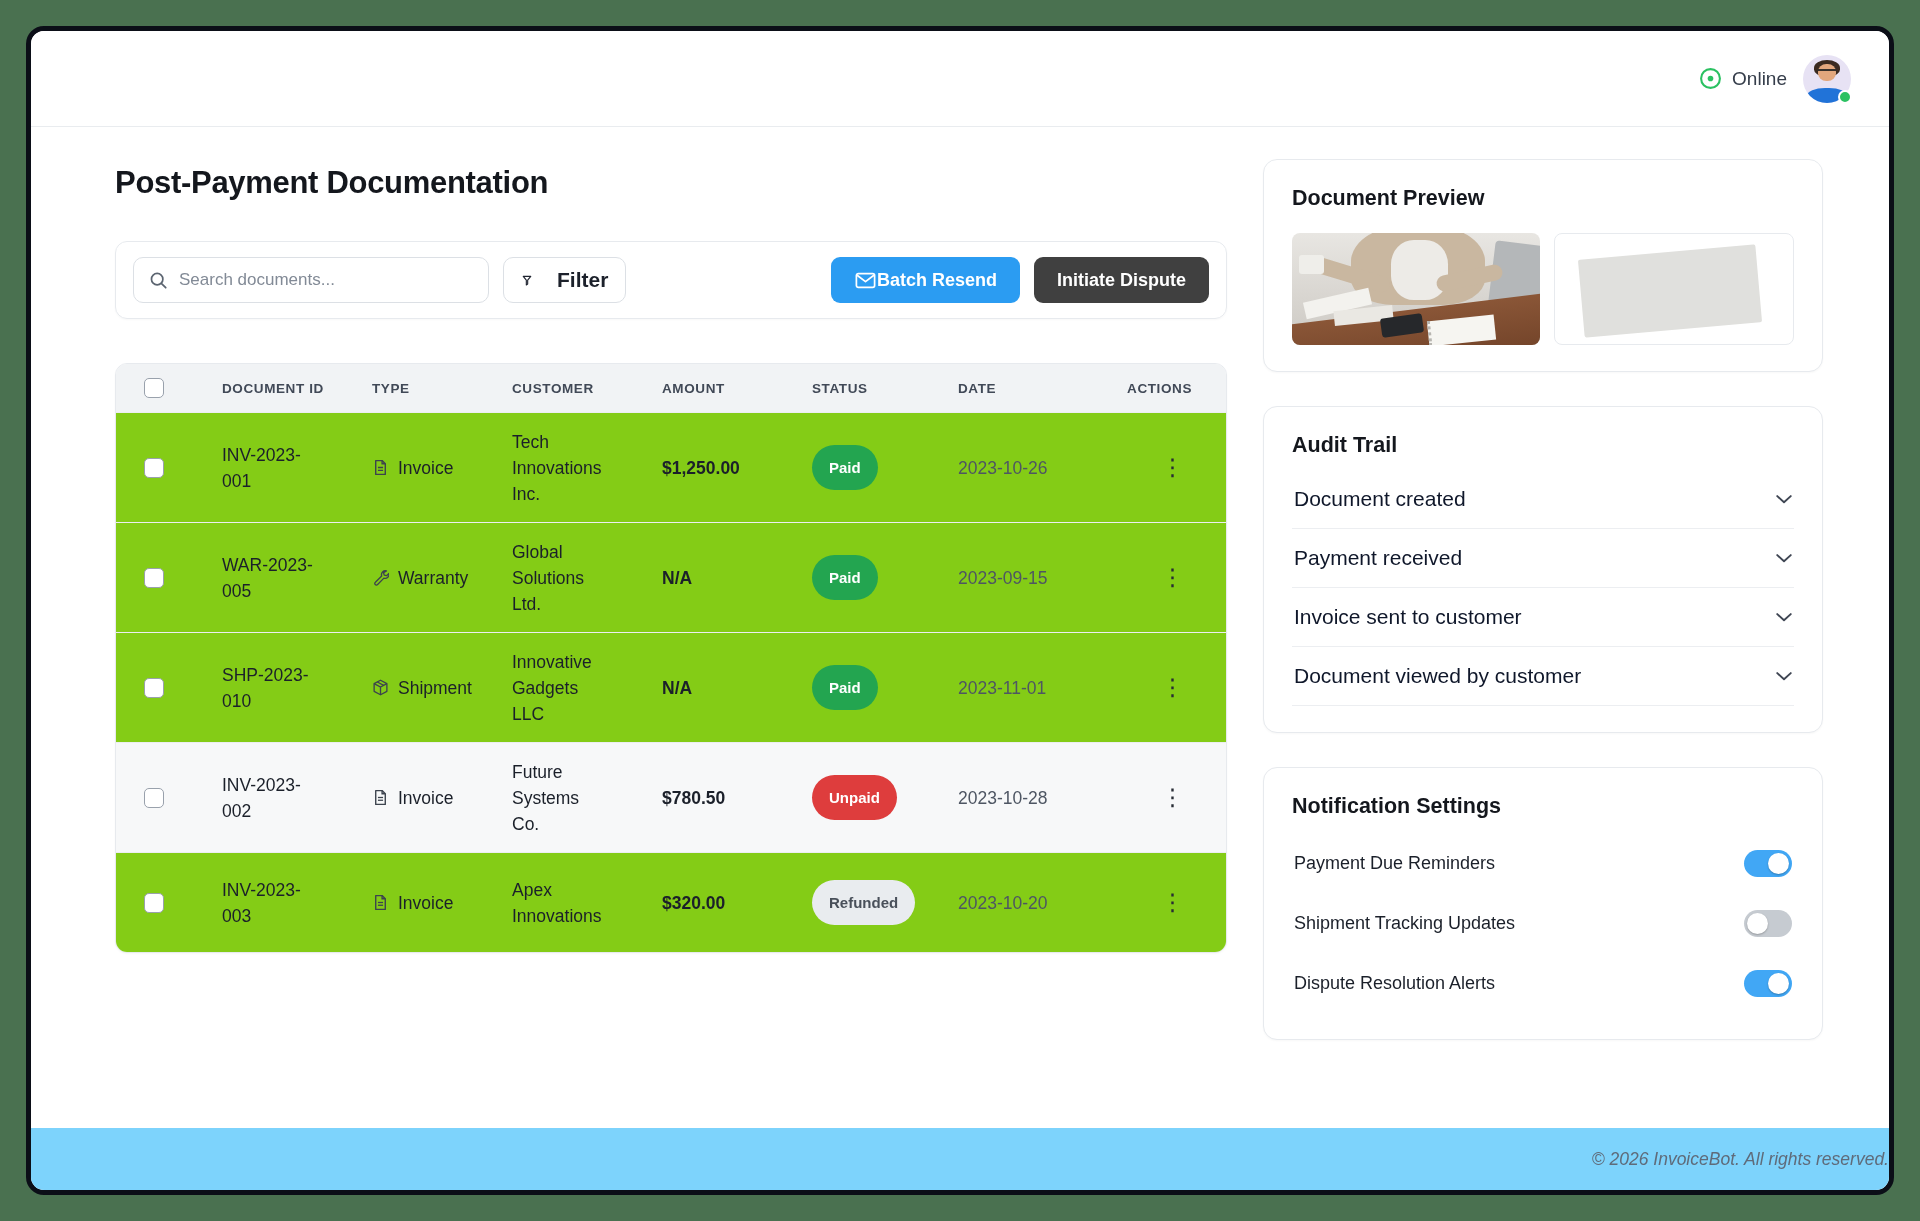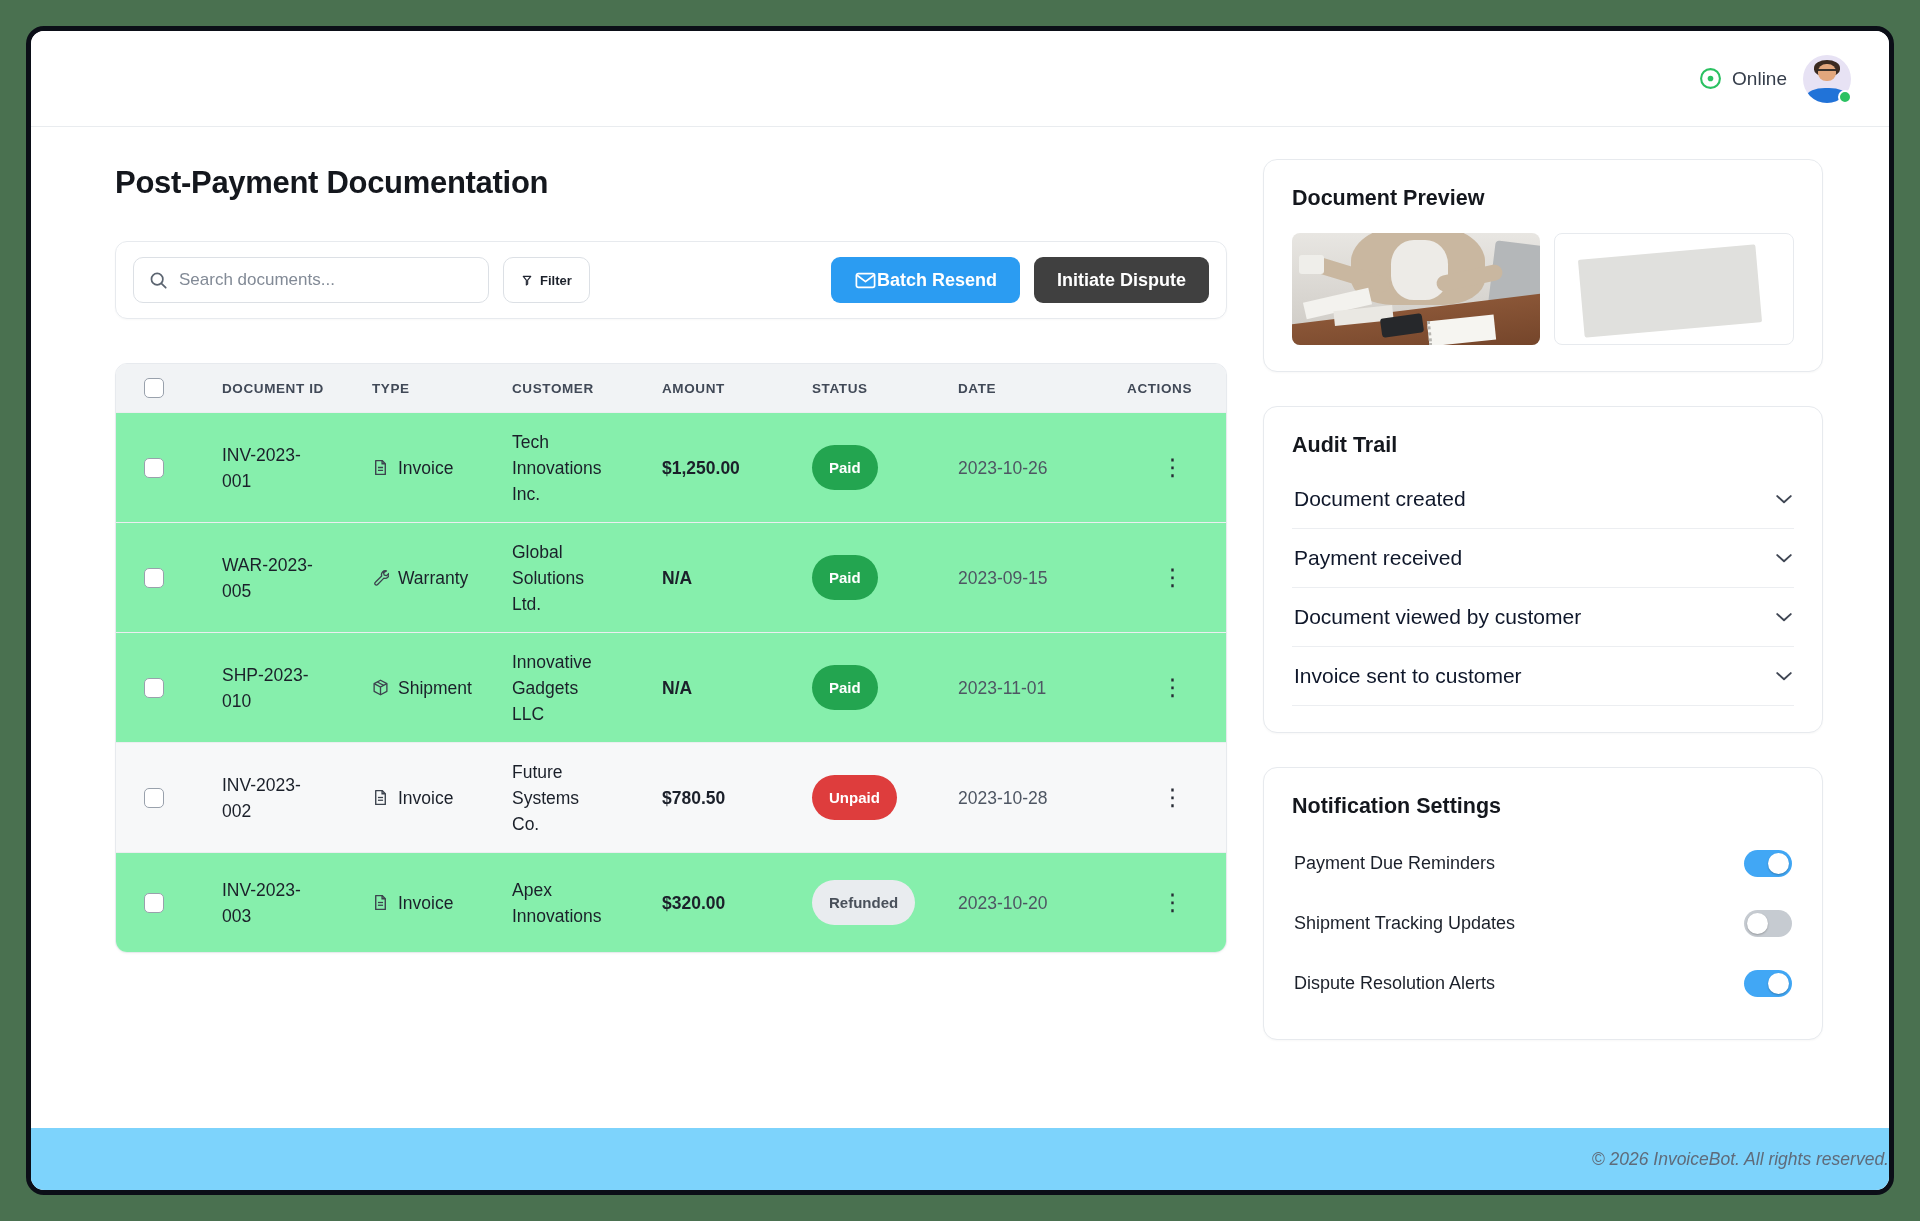--- a/index.html
+++ b/index.html
@@ -37,36 +37,36 @@
   .page-title{ font-size:31px; font-weight:700; color:#14171d; letter-spacing:-0.3px; margin:6px 0 40px; }
 
   
   .toolbar-card{ border:1px solid #e7eaee; border-radius:12px; padding:15px 17px;
     display:flex; align-items:flex-end; gap:14px; box-shadow:0 1px 2px rgba(16,24,40,.03); }
   .search-box{ width:356px; height:46px; border:1px solid #dce0e5; border-radius:10px;
     display:flex; align-items:center; gap:11px; padding:0 15px; background:#fff; }
   .search-box input{ border:none; outline:none; flex:1; font-size:17px; color:#1f2430; font-family:inherit; background:transparent; }
   .search-box input::placeholder{ color:#828a96; }
   .filter-btn{ height:46px; border:1px solid #dce0e5; background:#fff; border-radius:10px;
-    display:flex; align-items:center; gap:7px; padding:0 17px; font-size:13px; font-weight:700; color:#1c212b; cursor:pointer; font-family:inherit; }
+    display:flex; align-items:center; gap:24px; padding:0 17px; font-size:21px; font-weight:700; color:#1c212b; cursor:pointer; font-family:inherit; }
   .toolbar-spacer{ flex:1; }
   .btn{ height:46px; border:none; border-radius:9px; display:flex; align-items:center; 
     padding:0 23px; font-size:18px; font-weight:700; color:#fff; cursor:pointer; font-family:Liberation Sans, sans-serif; }
   .btn-blue{ background:#2b9cf2; }
   .btn-red{ background:#404040; }
 
   
   .table-card{ margin-top:44px; border:1px solid #e7eaee; border-radius:12px; overflow:hidden; box-shadow:0 1px 2px rgba(16,24,40,.03); background:#fff; }
   .tgrid{ display:grid; grid-template-columns:70px 150px 140px 150px 150px 146px 160px 1fr; align-items:center; }
   .thead{ background:#f1f3f5; height:48px; }
   .th{ font-size:13.5px; font-weight:700; color:#414957; letter-spacing:.6px; padding-left:36px; }
   .th.actions{ text-align:right; padding-right:34px; padding-left:0; }
   .cell-check{ display:flex; justify-content:center; padding-left:6px; }
   .checkbox{ width:20px; height:20px; border:1.5px solid #99a1ac; border-radius:5px; background:#fff; cursor:pointer; }
-  .trow{ border-top:1px solid #eceef1; min-height:110px; padding:15px 0; font-size:17.5px; color:#1b202a; background:#86efac; }
+  .trow{ border-top:1px solid #eceef1; min-height:110px; padding:15px 0; font-size:17.5px; color:#1b202a; background:#84cc16; }
   .trow.tinted{ background:#f7f8f9; }
   .td{ padding-left:36px; line-height:26px; }
   .td-id{ max-width:140px; }
   .td-type{ display:flex; align-items:center; gap:9px; font-weight:400; }
   .td-customer{ padding-right:26px; }
   .td-amount{ font-weight:700; }
   .badge{ display:inline-block; padding:15px 17px; border-radius:999px; font-size:15px; font-weight:700; line-height:1; }
   .badge.paid{ background:#23a550; color:#fff; }
   .badge.unpaid{ background:#de3d3d; color:#fff; }
   .badge.refunded{ background:#e9ecef; color:#49505a; font-weight:600; }
@@ -365,29 +365,29 @@
           </div>
           <div class="audit-item">
             <span class="audit-label">Payment received</span>
             <span>
               <svg viewBox="0 0 14 8" width="16" height="9">
                   <path d="M1 1l6 5.4L13 1" fill="none" stroke="#3f4653" stroke-width="1.7" stroke-linecap="round" stroke-linejoin="round"></path>
                 </svg>
             </span>
           </div>
           <div class="audit-item">
-            <span class="audit-label">Document viewed by customer</span>
+            <span class="audit-label">Invoice sent to customer</span>
             <span>
               <svg viewBox="0 0 14 8" width="16" height="9">
                   <path d="M1 1l6 5.4L13 1" fill="none" stroke="#3f4653" stroke-width="1.7" stroke-linecap="round" stroke-linejoin="round"></path>
                 </svg>
             </span>
           </div>
           <div class="audit-item">
-            <span class="audit-label">Invoice sent to customer</span>
+            <span class="audit-label">Document viewed by customer</span>
             <span>
               <svg viewBox="0 0 14 8" width="16" height="9">
                   <path d="M1 1l6 5.4L13 1" fill="none" stroke="#3f4653" stroke-width="1.7" stroke-linecap="round" stroke-linejoin="round"></path>
                 </svg>
             </span>
           </div>
         </div>
       </div>
 
       <div class="card">

